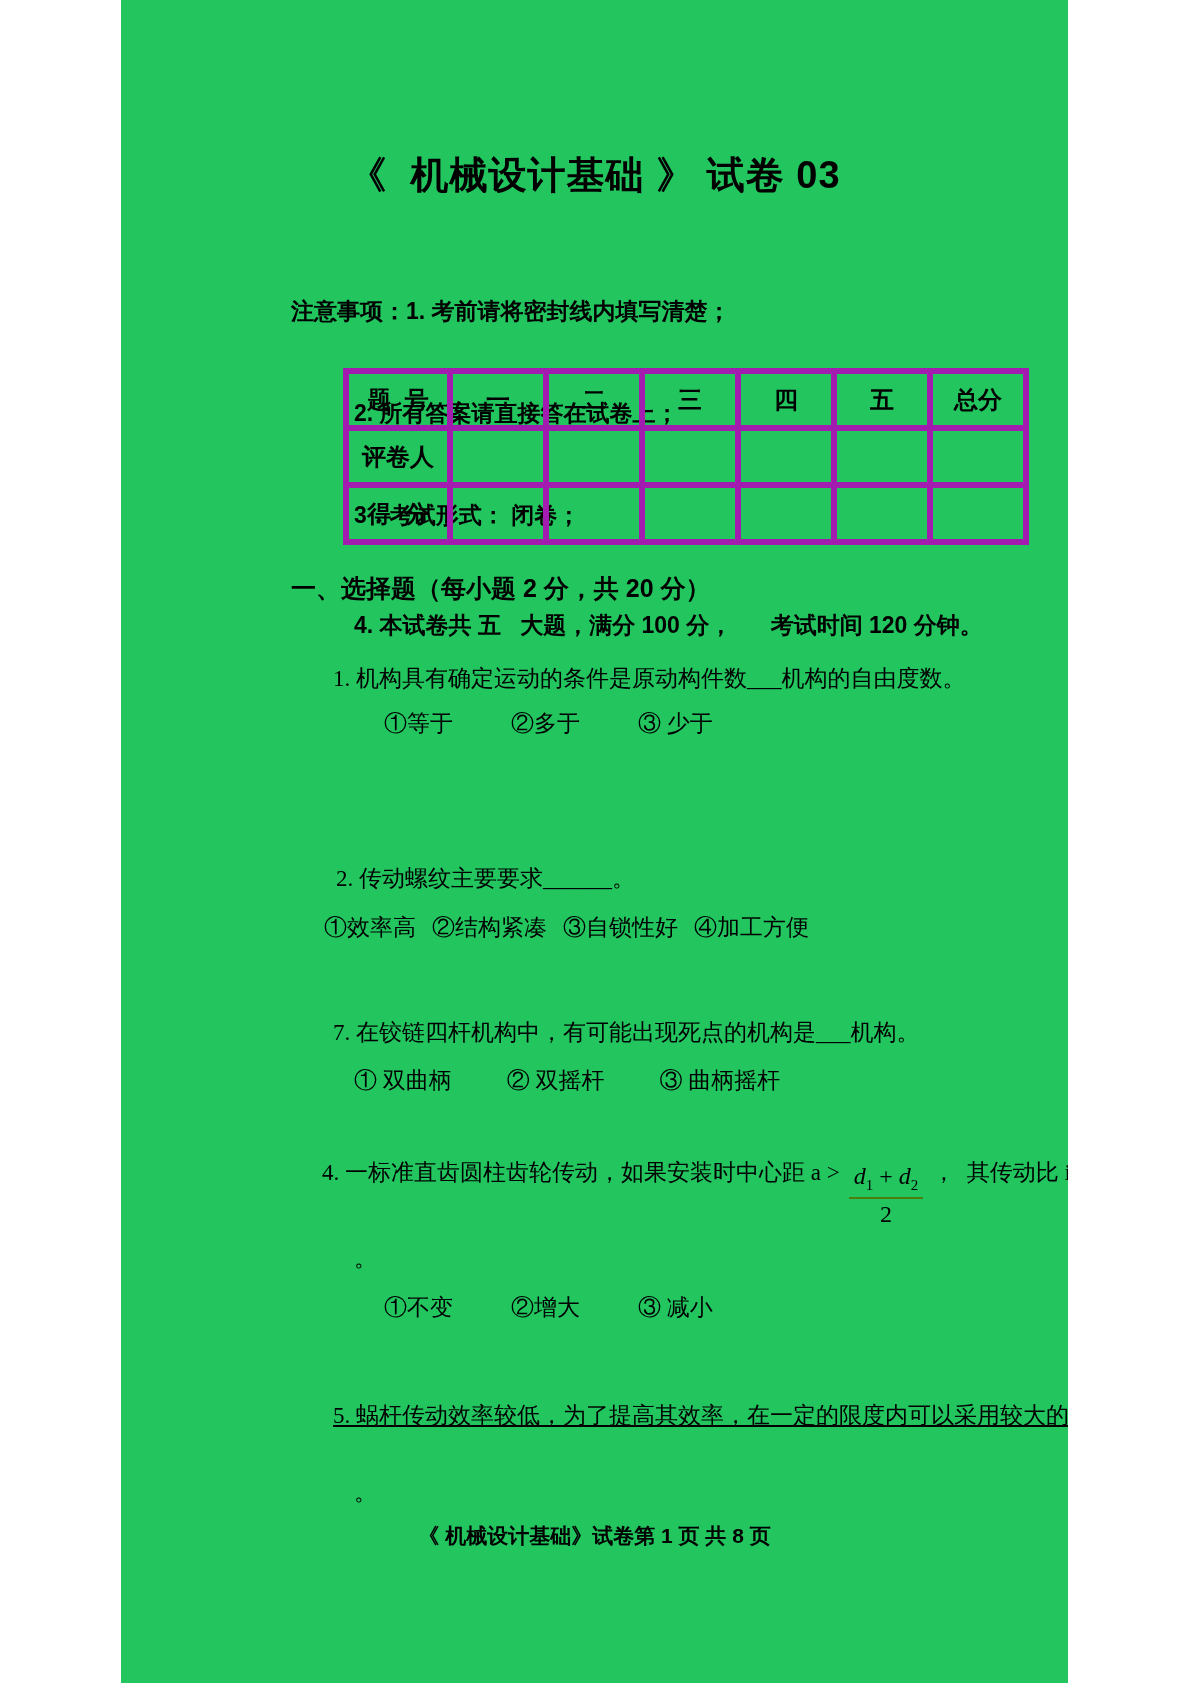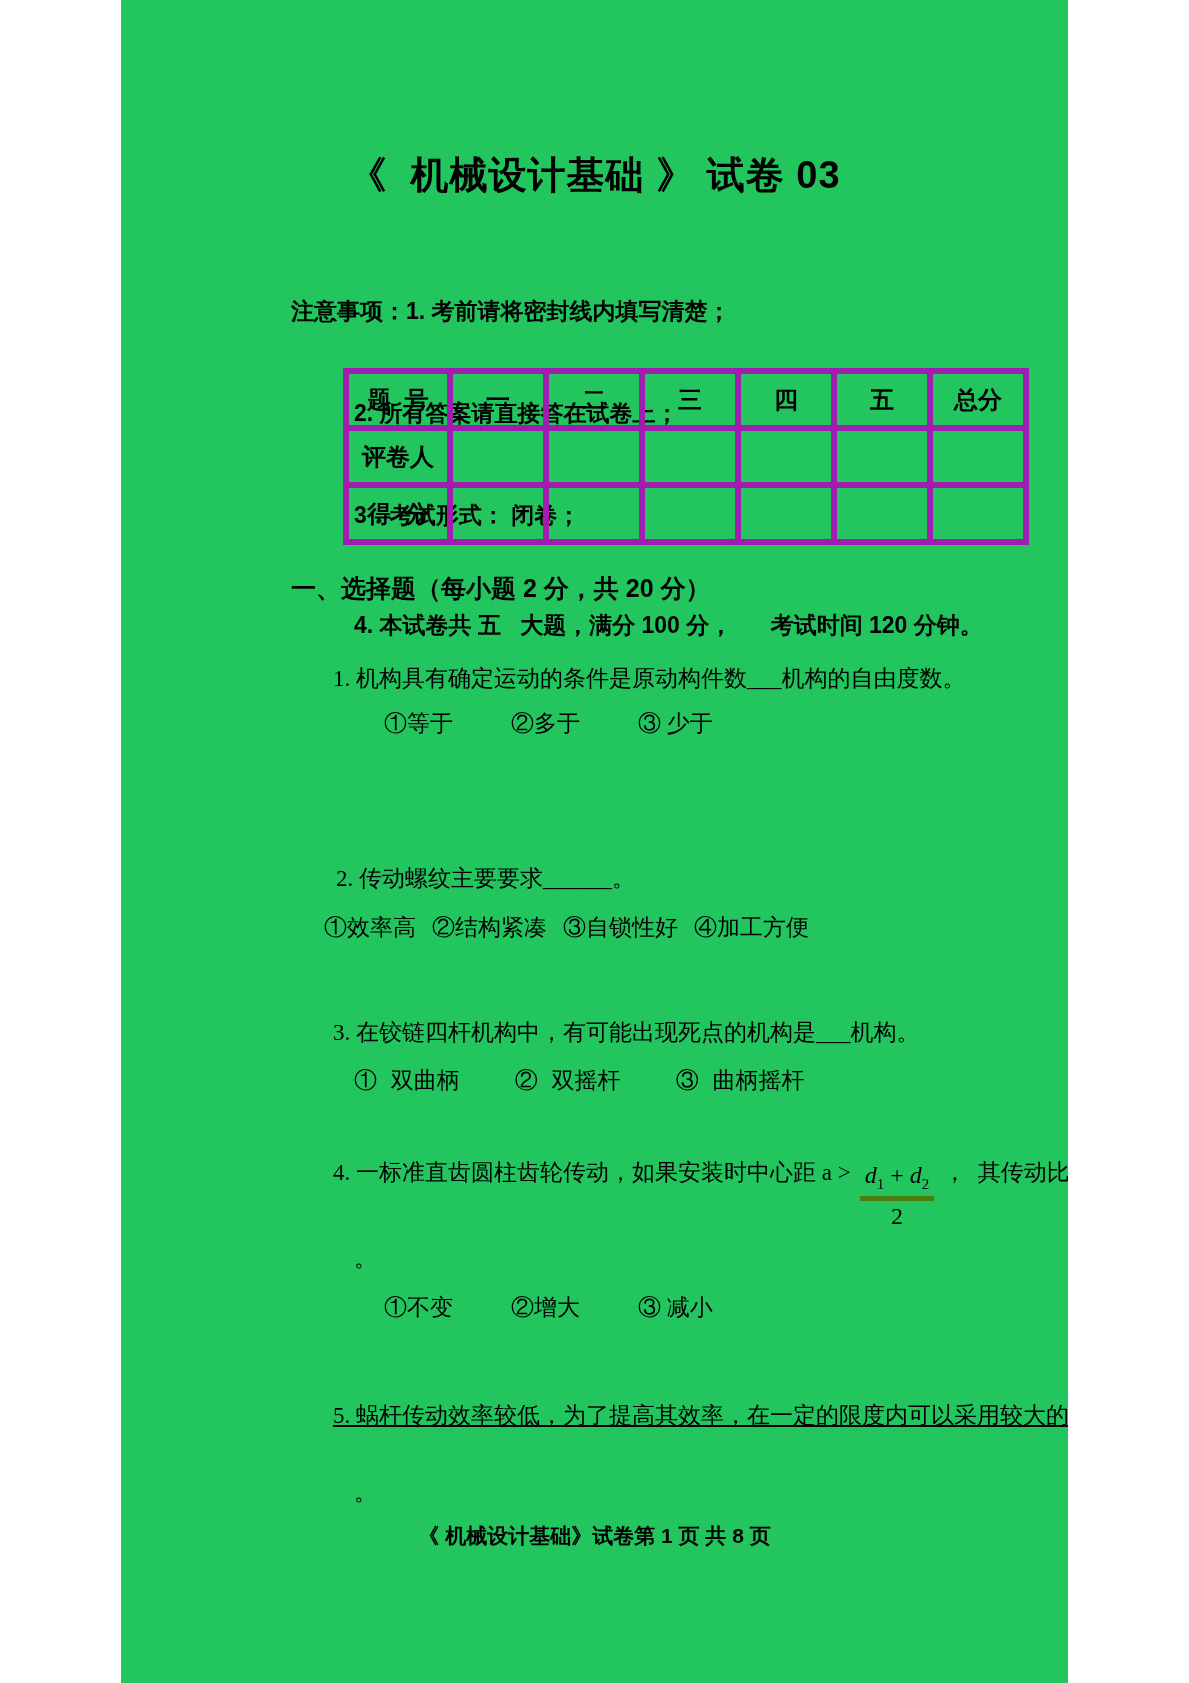--- a/index.html
+++ b/index.html
@@ -67,41 +67,41 @@
     font-size:23px;
     white-space:pre;
     margin-top:15px;
   }
   .opts {
     display:flex;
     font-size:23px;
     white-space:pre;
   }
   .opts.g58 { gap:58px;margin-left:30px; }
-  .opts.g55 { gap:55px;font-family:Liberation Mono, monospace; }
+  .opts.g55 { gap:55px; }
   .opts.g16 { gap:16px; }
 
   .q4-line {
-    top:1130px; left:212px;
+    top:1130px; left:201px;
     display:flex;
     align-items:center;
     height:84px;
     font-size:23px;
     white-space:pre;
   }
   .fraction {
     display:inline-flex;
     flex-direction:column;
     align-items:center;
     margin:0 9px;
     font-size:24px;
     line-height:1.15;
   }
   .frac-num {
-    border-bottom:5px solid #4d7c0f;
+    border-bottom:2px solid #4d7c0f;
     padding:0 5px 3px 5px;
     white-space:pre;
     margin-top:48px;
   }
   .frac-den { padding-top:2px; }
   .frac-var { font-style:italic; font-family:"Liberation Serif", serif; }
   .frac-num sub { font-size:15px; font-style:normal; }
 
   .footer {
     top:1522px; left:0; width:100%;
@@ -168,21 +168,21 @@
   </div>
 
   <div class="abs q" style="top:848px; left:215px;">2. 传动螺纹主要要求______。</div>
   <div class="abs opts g16" style="top:912px; left:203px;">
     <span>①效率高</span>
     <span>②结构紧凑</span>
     <span>③自锁性好</span>
     <span>④加工方便</span>
   </div>
 
-  <div class="abs q" style="top:1002px; left:212px;">3. 在铰链四杆机构中，有可能出现死点的机构是___机构。</div>
+  <div class="abs q" style="top:1002px; left:212px;">7. 在铰链四杆机构中，有可能出现死点的机构是___机构。</div>
   <div class="abs opts g55" style="top:1065px; left:233px;">
     <span>① 双曲柄</span>
     <span>② 双摇杆</span>
     <span>③ 曲柄摇杆</span>
   </div>
 
   <div class="abs q4-line">
     <span>4. 一标准直齿圆柱齿轮传动，如果安装时中心距 a &gt;</span>
     <span class="fraction">
       <span class="frac-num"><span class="frac-var">d</span><sub>1</sub><span> + </span><span class="frac-var">d</span><sub>2</sub></span>

